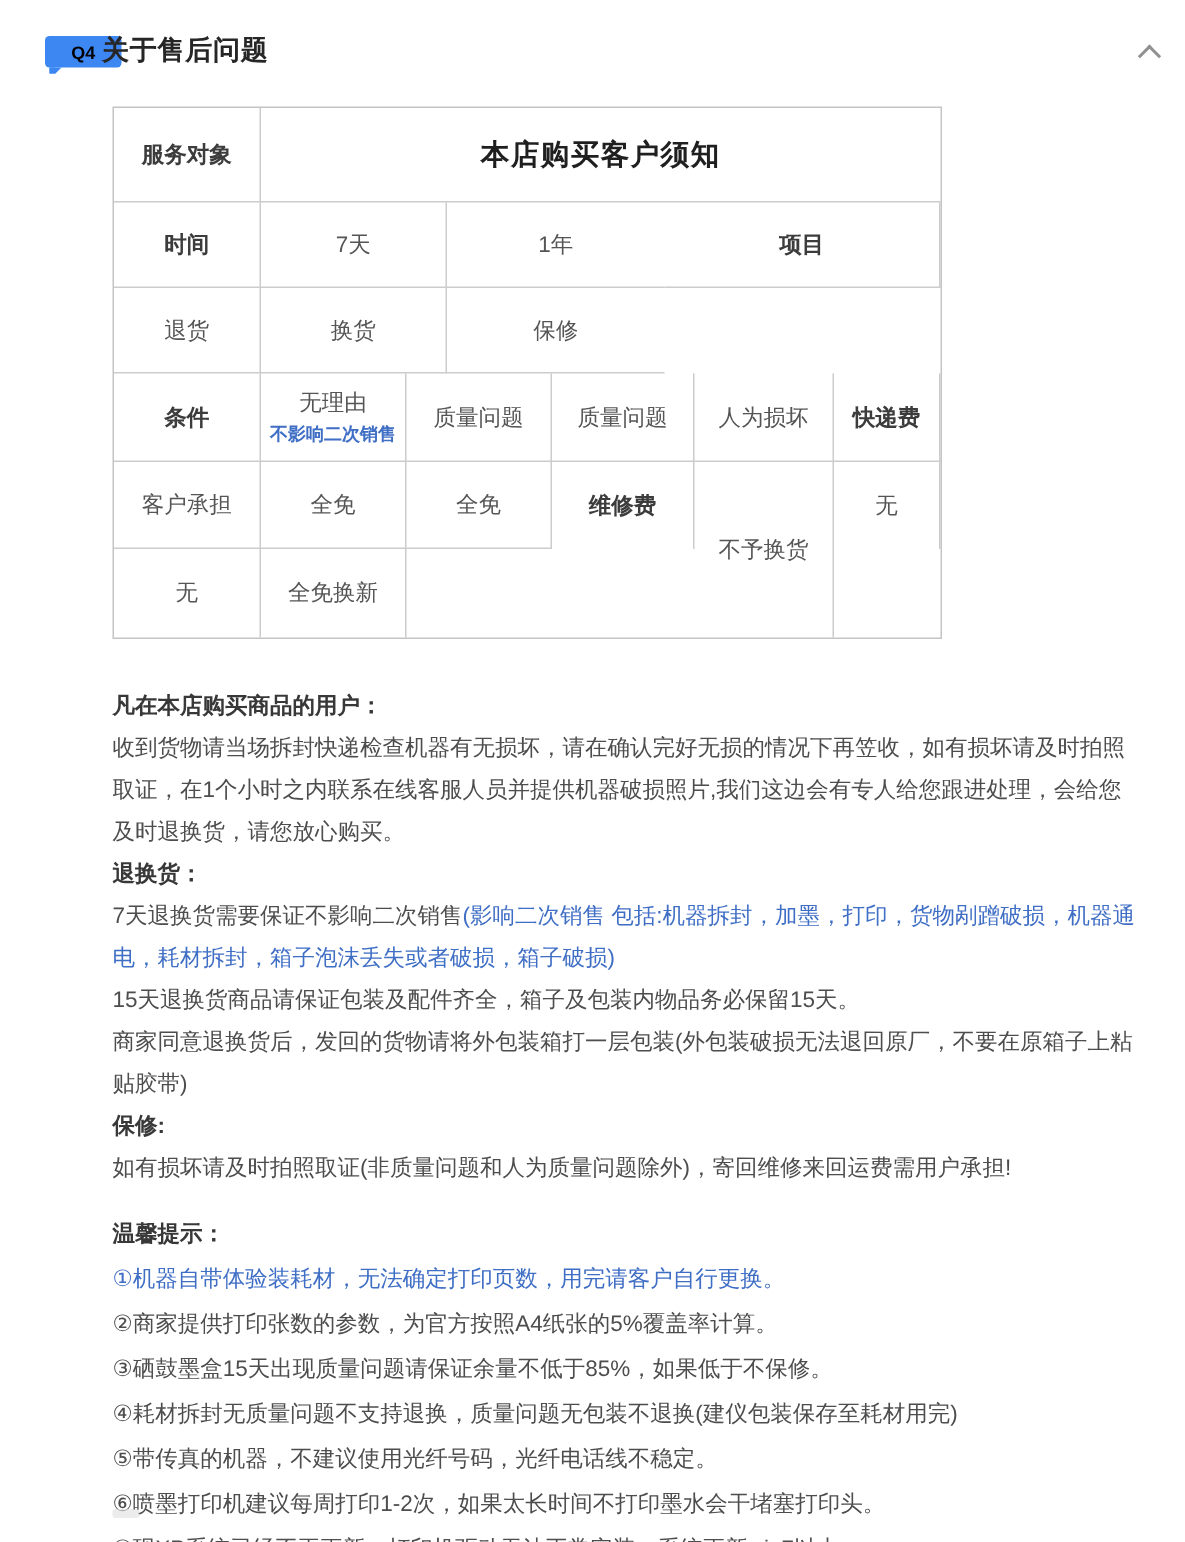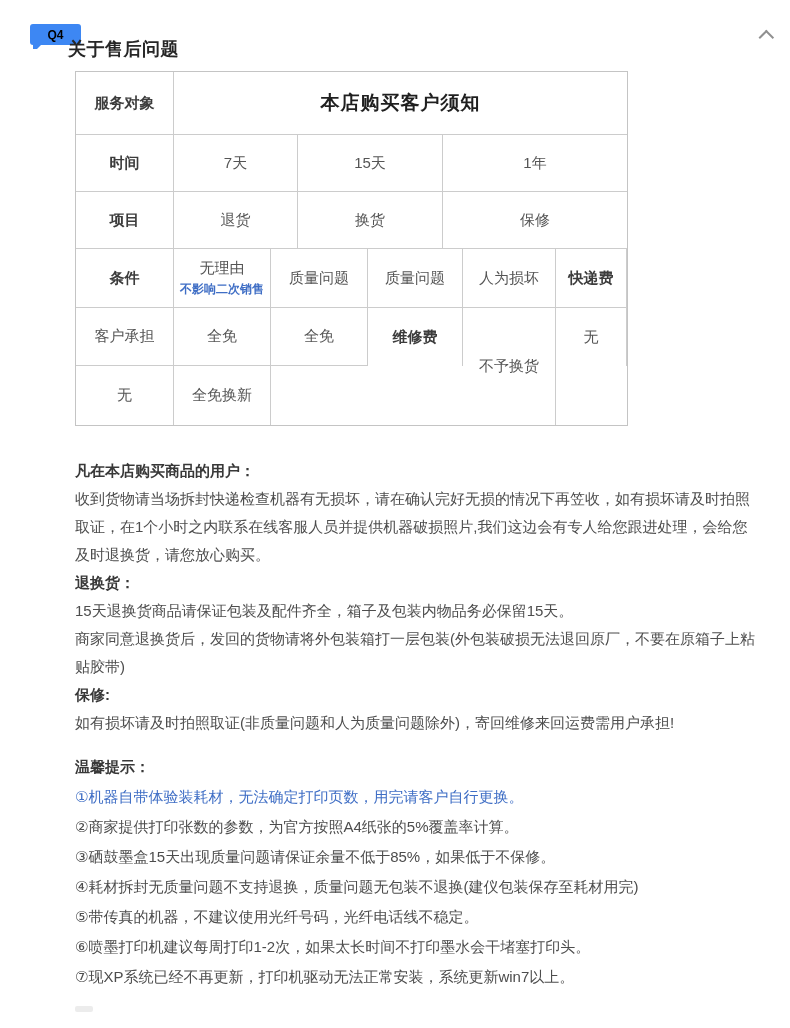--- a/index.html
+++ b/index.html
@@ -23,21 +23,20 @@
     content:""; position:absolute; left:3px; bottom:-4px;
     width:0; height:0;
     border:4px solid transparent;
     border-top-color:#3d87f3; border-left-color:#3d87f3;
     border-bottom:0;
   }
   .page-title {
     position:absolute; left:68px; top:21px;
     font-size:18px; font-weight:bold; color:#262626;
     letter-spacing:0.5px;
-    margin-top:16px;
   }
   .collapse-btn {
     position:absolute; right:14px; top:24px;
     width:26px; height:26px; cursor:pointer;
     display:flex; align-items:center; justify-content:center;
   }
   .chevron-up {
     width:9px; height:9px;
     border-top:2px solid #909090; border-right:2px solid #909090;
     transform:rotate(-45deg) translate(2px,2px);
@@ -95,21 +94,20 @@
 
 <div class="svc-table">
 
   <div class="grid-a">
 
     <div class="cell label-cell">服务对象</div>
     <div class="cell last-col service-value">本店购买客户须知</div>
 
     <div class="cell label-cell">时间</div>
     <div class="cell">7天</div>
-    <div class="cell">15天</div>
     <div class="cell last-col">1年</div>
 
     <div class="cell label-cell">项目</div>
     <div class="cell">退货</div>
     <div class="cell">换货</div>
     <div class="cell last-col">保修</div>
   </div>
 
   <div class="grid-b">
 
@@ -136,20 +134,21 @@
   </div>
 
 </div>
 
 <div class="content">
 
   <p class="sec-heading">凡在本店购买商品的用户：</p>
   <p>收到货物请当场拆封快递检查机器有无损坏，请在确认完好无损的情况下再笠收，如有损坏请及时拍照取证，在1个小时之内联系在线客服人员并提供机器破损照片,我们这边会有专人给您跟进处理，会给您及时退换货，请您放心购买。</p>
 
   <p class="sec-heading">退换货：</p>
+  <p><span>7天退换货需要保证不影响二次销售</span><span class="blue">(影响二次销售 包括:机器拆封，加墨，打印，货物剐蹭破损，机器通电，耗材拆封，箱子泡沫丢失或者破损，箱子破损)</span></p>
   <p>15天退换货商品请保证包装及配件齐全，箱子及包装内物品务必保留15天。</p>
   <p>商家同意退换货后，发回的货物请将外包装箱打一层包装(外包装破损无法退回原厂，不要在原箱子上粘贴胶带)</p>
 
   <p class="sec-heading">保修:</p>
   <p>如有损坏请及时拍照取证(非质量问题和人为质量问题除外)，寄回维修来回运费需用户承担!</p>
 
   <div class="tips-block">
     <p class="sec-heading">温馨提示：</p>
     <p class="blue">①机器自带体验装耗材，无法确定打印页数，用完请客户自行更换。</p>
     <p>②商家提供打印张数的参数，为官方按照A4纸张的5%覆盖率计算。</p>

